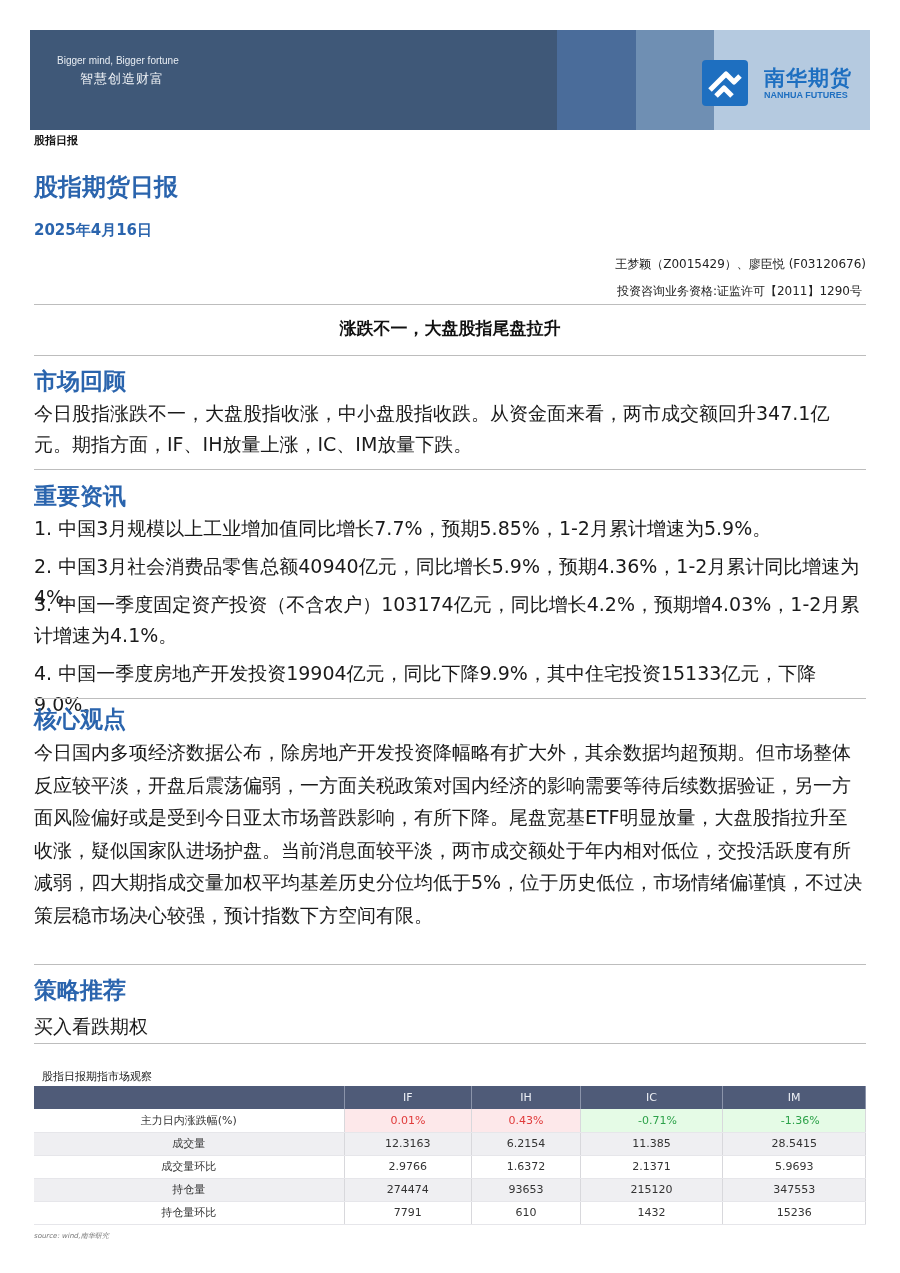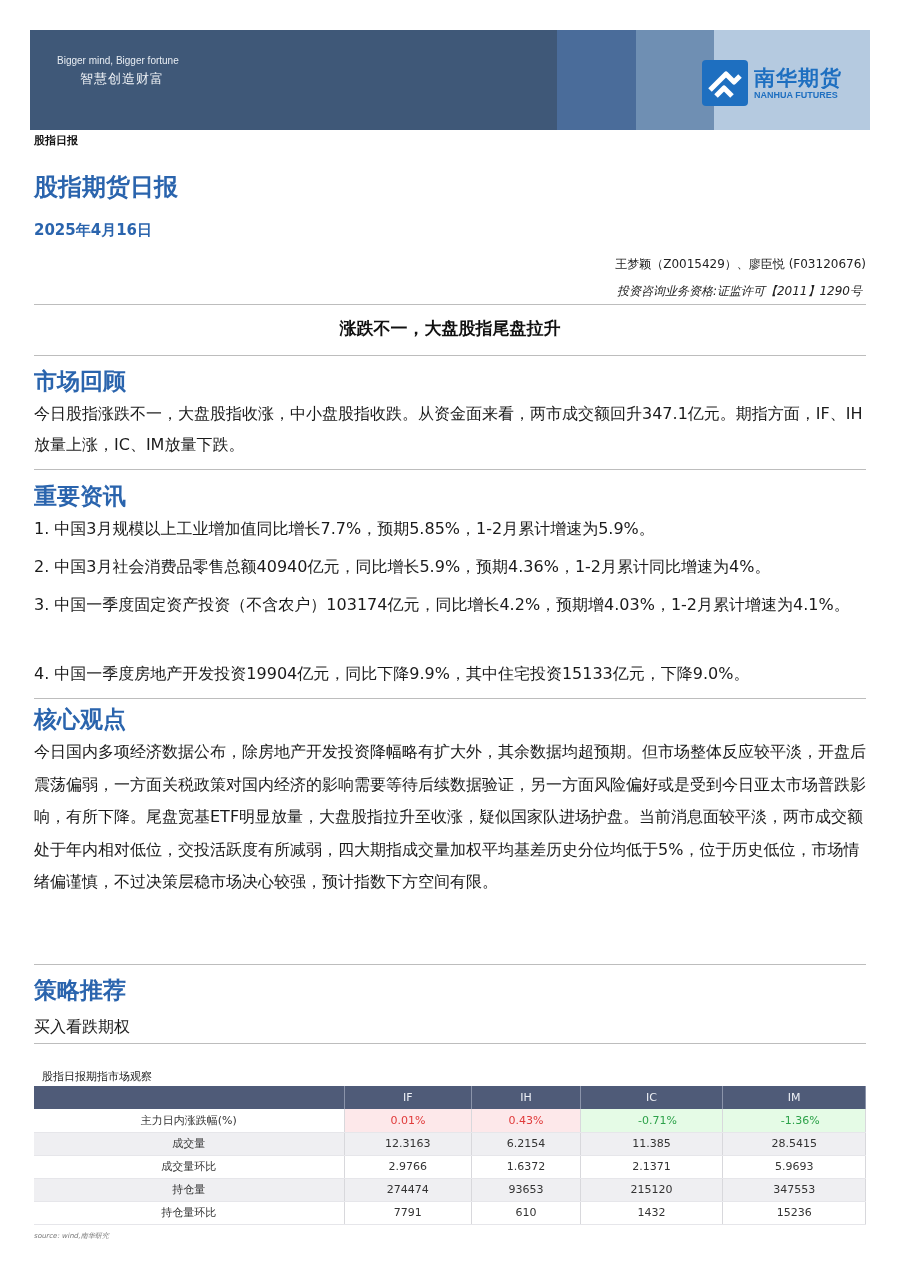--- a/index.html
+++ b/index.html
@@ -6,41 +6,41 @@
   html, body { width: 900px; height: 1273px; background: #ffffff; }
   body { font-family: "DejaVu Sans", "Liberation Sans", sans-serif; color: #1a1a1a; position: relative; overflow: hidden; }
 
   .banner { position: absolute; left: 30px; top: 30px; width: 840px; height: 100px; display: flex; }
   .banner .seg1 { width: 527px; background: #3f5878; position: relative; }
   .banner .seg2 { width: 79px; background: #4a6c9a; }
   .banner .seg3 { width: 78px; background: #6f8fb3; }
   .banner .seg4 { flex: 1; background: #b5cae0; }
   .slogan-en { position: absolute; left: 57px; top: 55px; font-size: 10px; color: #e8edf3; font-family: "Liberation Sans", sans-serif; }
   .slogan-cn { position: absolute; left: 80px; top: 70px; font-size: 13px; color: #f0f3f7; letter-spacing: 1px; }
-  .logo { position: absolute; left: 702px; top: 60px; display: flex; align-items: center; gap: 6px; }
+  .logo { position: absolute; left: 702px; top: 60px; display: flex; align-items: center; gap: 16px; }
   .logo-mark { width: 46px; height: 46px; background: #1e6fc0; border-radius: 4px; position: relative; overflow: hidden; }
   .logo-mark svg { position: absolute; left: 0; top: 0; }
   .logo-text { display: flex; flex-direction: column; }
   .logo-cn { font-size: 21px; font-weight: bold; color: #1e6fc0; letter-spacing: 1px; line-height: 24px; }
   .logo-en { font-size: 9px; font-weight: bold; color: #1e6fc0; font-family: "Liberation Sans", sans-serif; line-height: 11px; }
 
   .header-tag { position: absolute; left: 34px; top: 133px; font-size: 11px; font-weight: bold; color: #111; }
 
   .doc-title { position: absolute; left: 34px; top: 171px; font-size: 24px; font-weight: bold; color: #2a64ad; }
   .doc-date { position: absolute; left: 34px; top: 221px; font-size: 15px; font-weight: bold; color: #2a64ad; }
 
   .authors { position: absolute; right: 34px; top: 256px; font-size: 12px; color: #222; text-align: right; }
-  .license { position: absolute; right: 38px; top: 283px; font-size: 12px; color: #222; text-align: right; font-style: italic; }
+  .license { position: absolute; right: 38px; top: 283px; font-size: 12px; color: #222; text-align: right; }
 
   .hr { position: absolute; left: 34px; width: 832px; height: 1px; background: #bdbdbd; }
 
   .headline { position: absolute; left: 34px; width: 832px; top: 317px; text-align: center; font-size: 17px; font-weight: bold; color: #111; }
 
   .sec-title { position: absolute; left: 34px; font-size: 23px; font-weight: bold; color: #2a64ad; }
-  .para { position: absolute; left: 34px; width: 832px; font-size: 16px; line-height: 31px; color: #1a1a1a; }
+  .para { position: absolute; left: 34px; width: 832px; font-size: 19px; line-height: 31px; color: #1a1a1a; }
 
   .table-caption { position: absolute; left: 42px; top: 1069px; font-size: 11px; color: #222; text-align: right; }
   table.obs { position: absolute; left: 34px; top: 1086px; width: 832px; border-collapse: collapse; font-size: 11px; }
   table.obs th { background: #4f5b78; color: #eef1f6; font-weight: normal; height: 23px; border-right: 1px solid #8b94aa; }
   table.obs td { height: 23px; text-align: center; color: #333; border-right: 1px solid #d8d8dc; border-bottom: 1px solid #e6e6ea; margin-top: 48px; }
   table.obs tr:nth-child(odd) td { background: #ffffff; }
   table.obs tr:nth-child(even) td { background: #efeff2; }
   table.obs td.up { background: #fde8ea !important; color: #e03a3a; }
   table.obs td.down { background: #e5fbe6 !important; color: #2da24a; padding-left: 12px; }
   table.obs col.c0 { width: 310px; }

